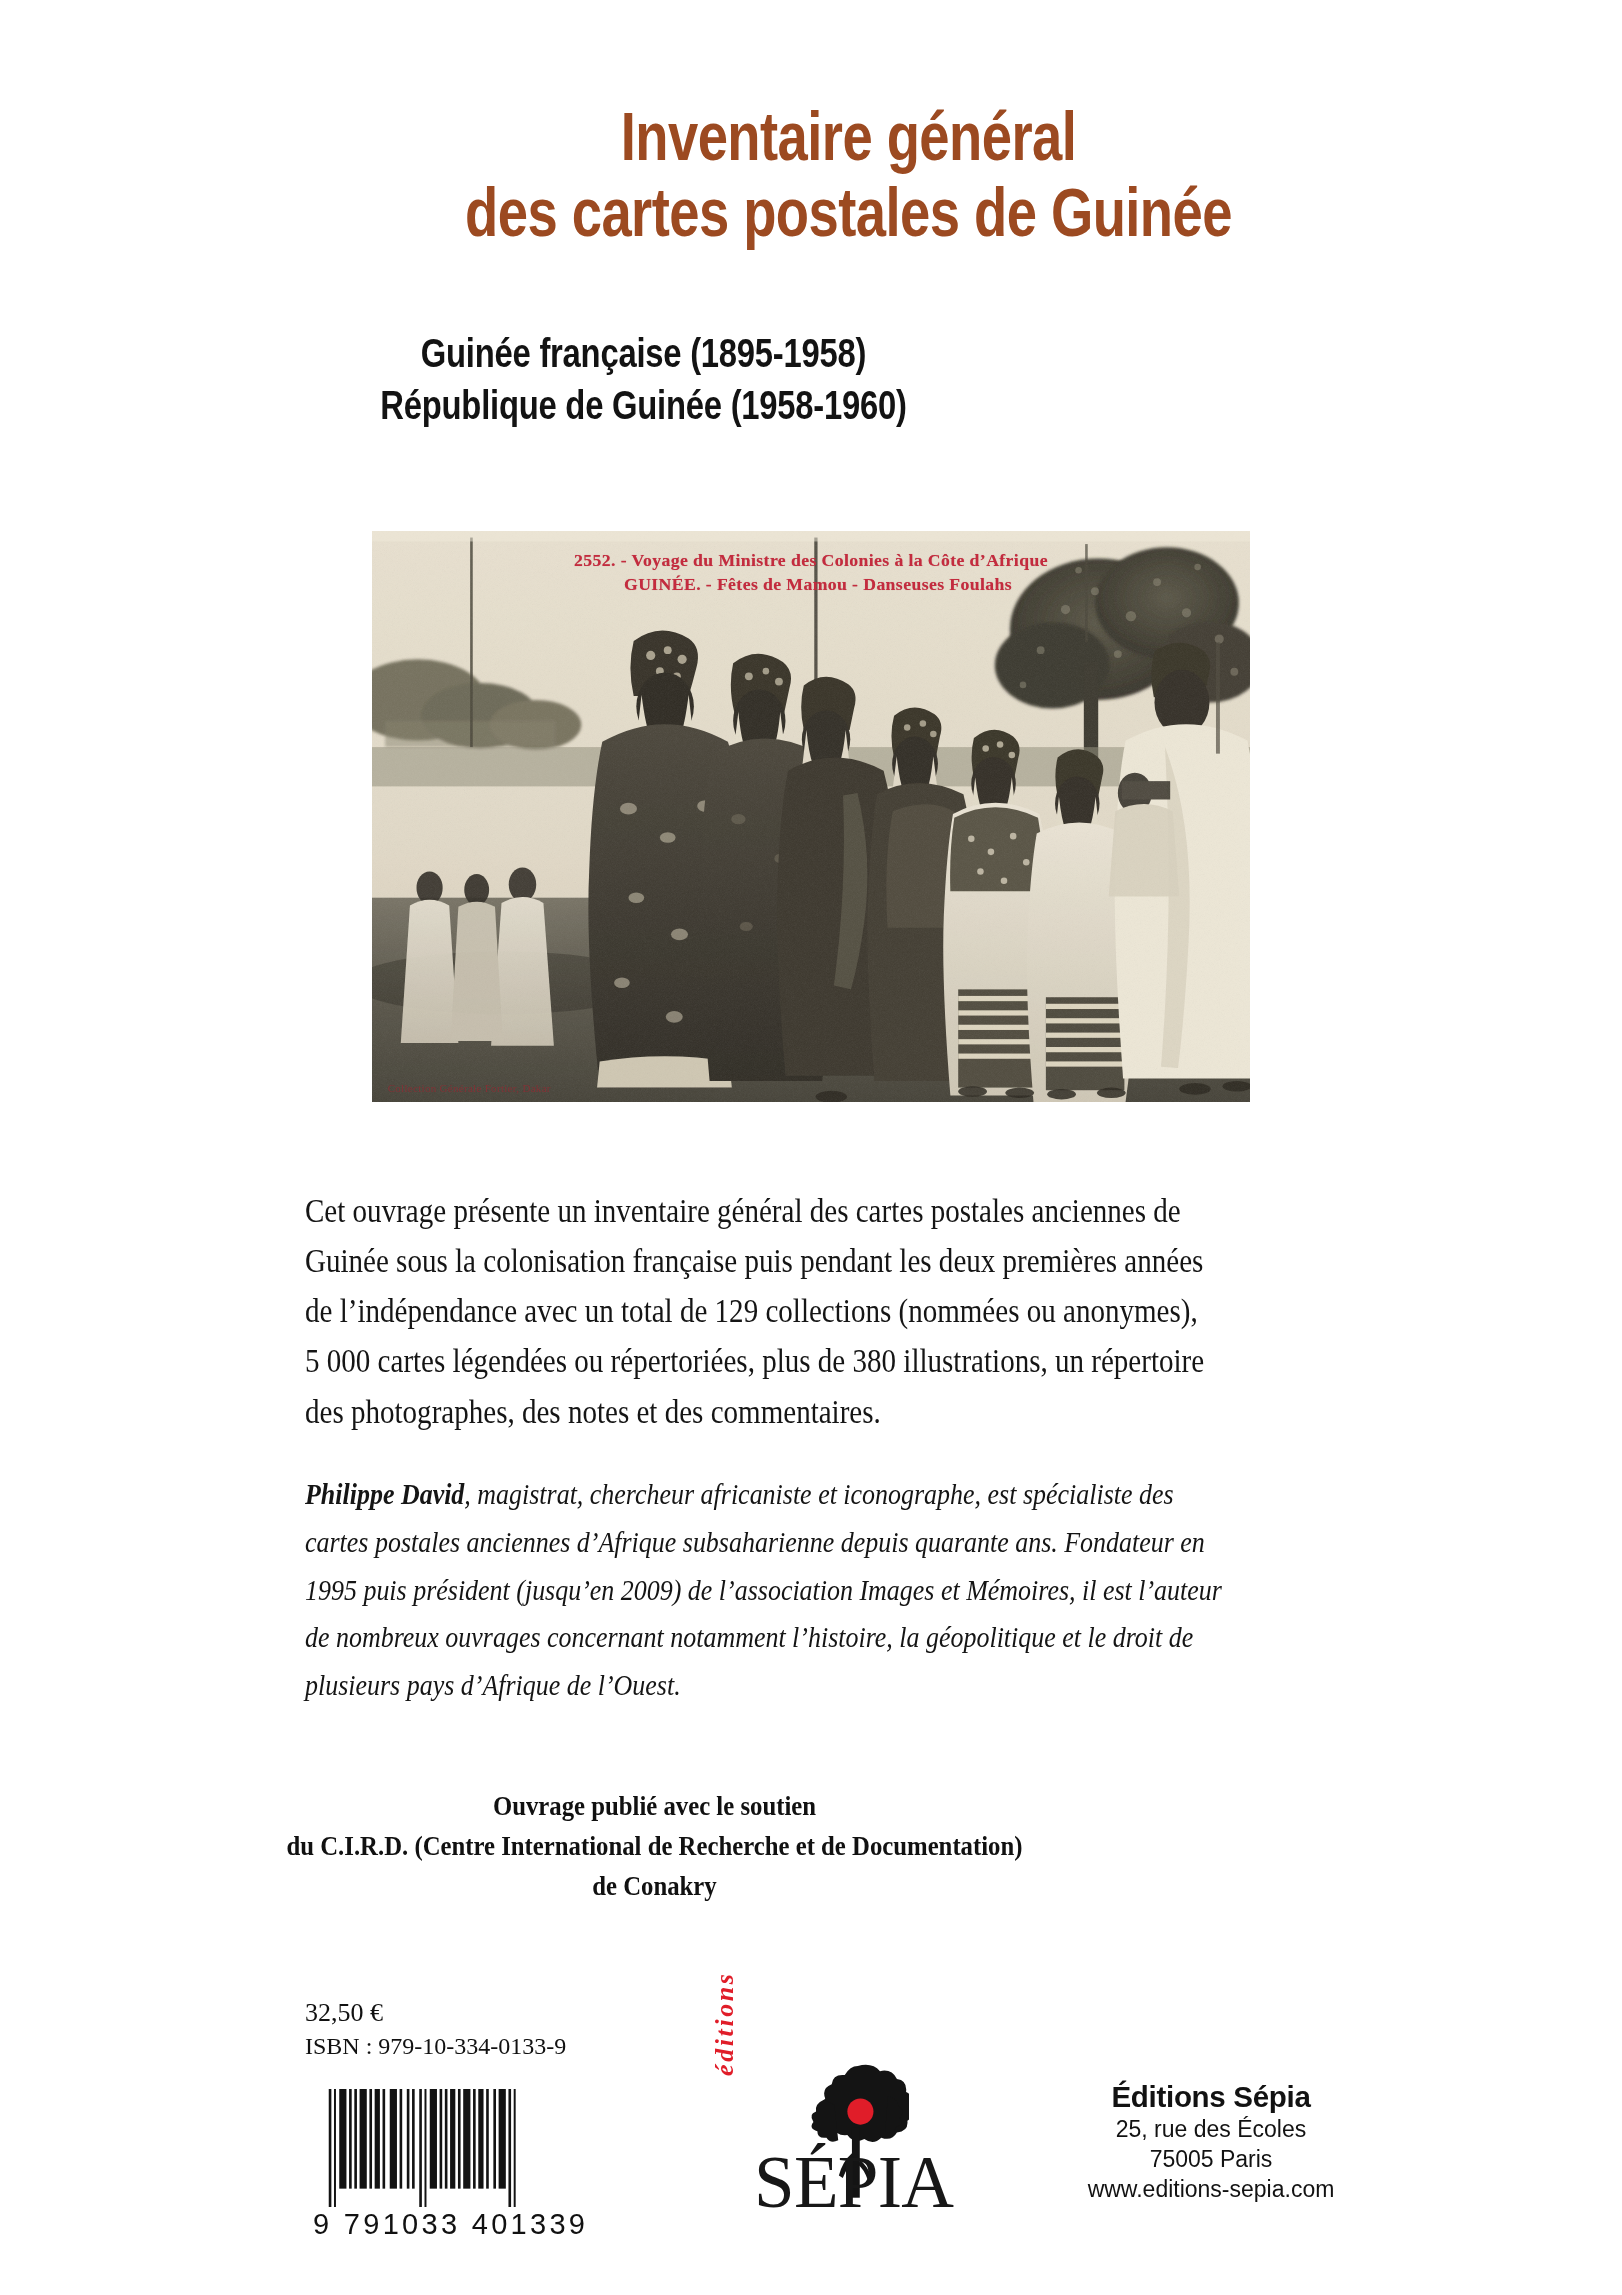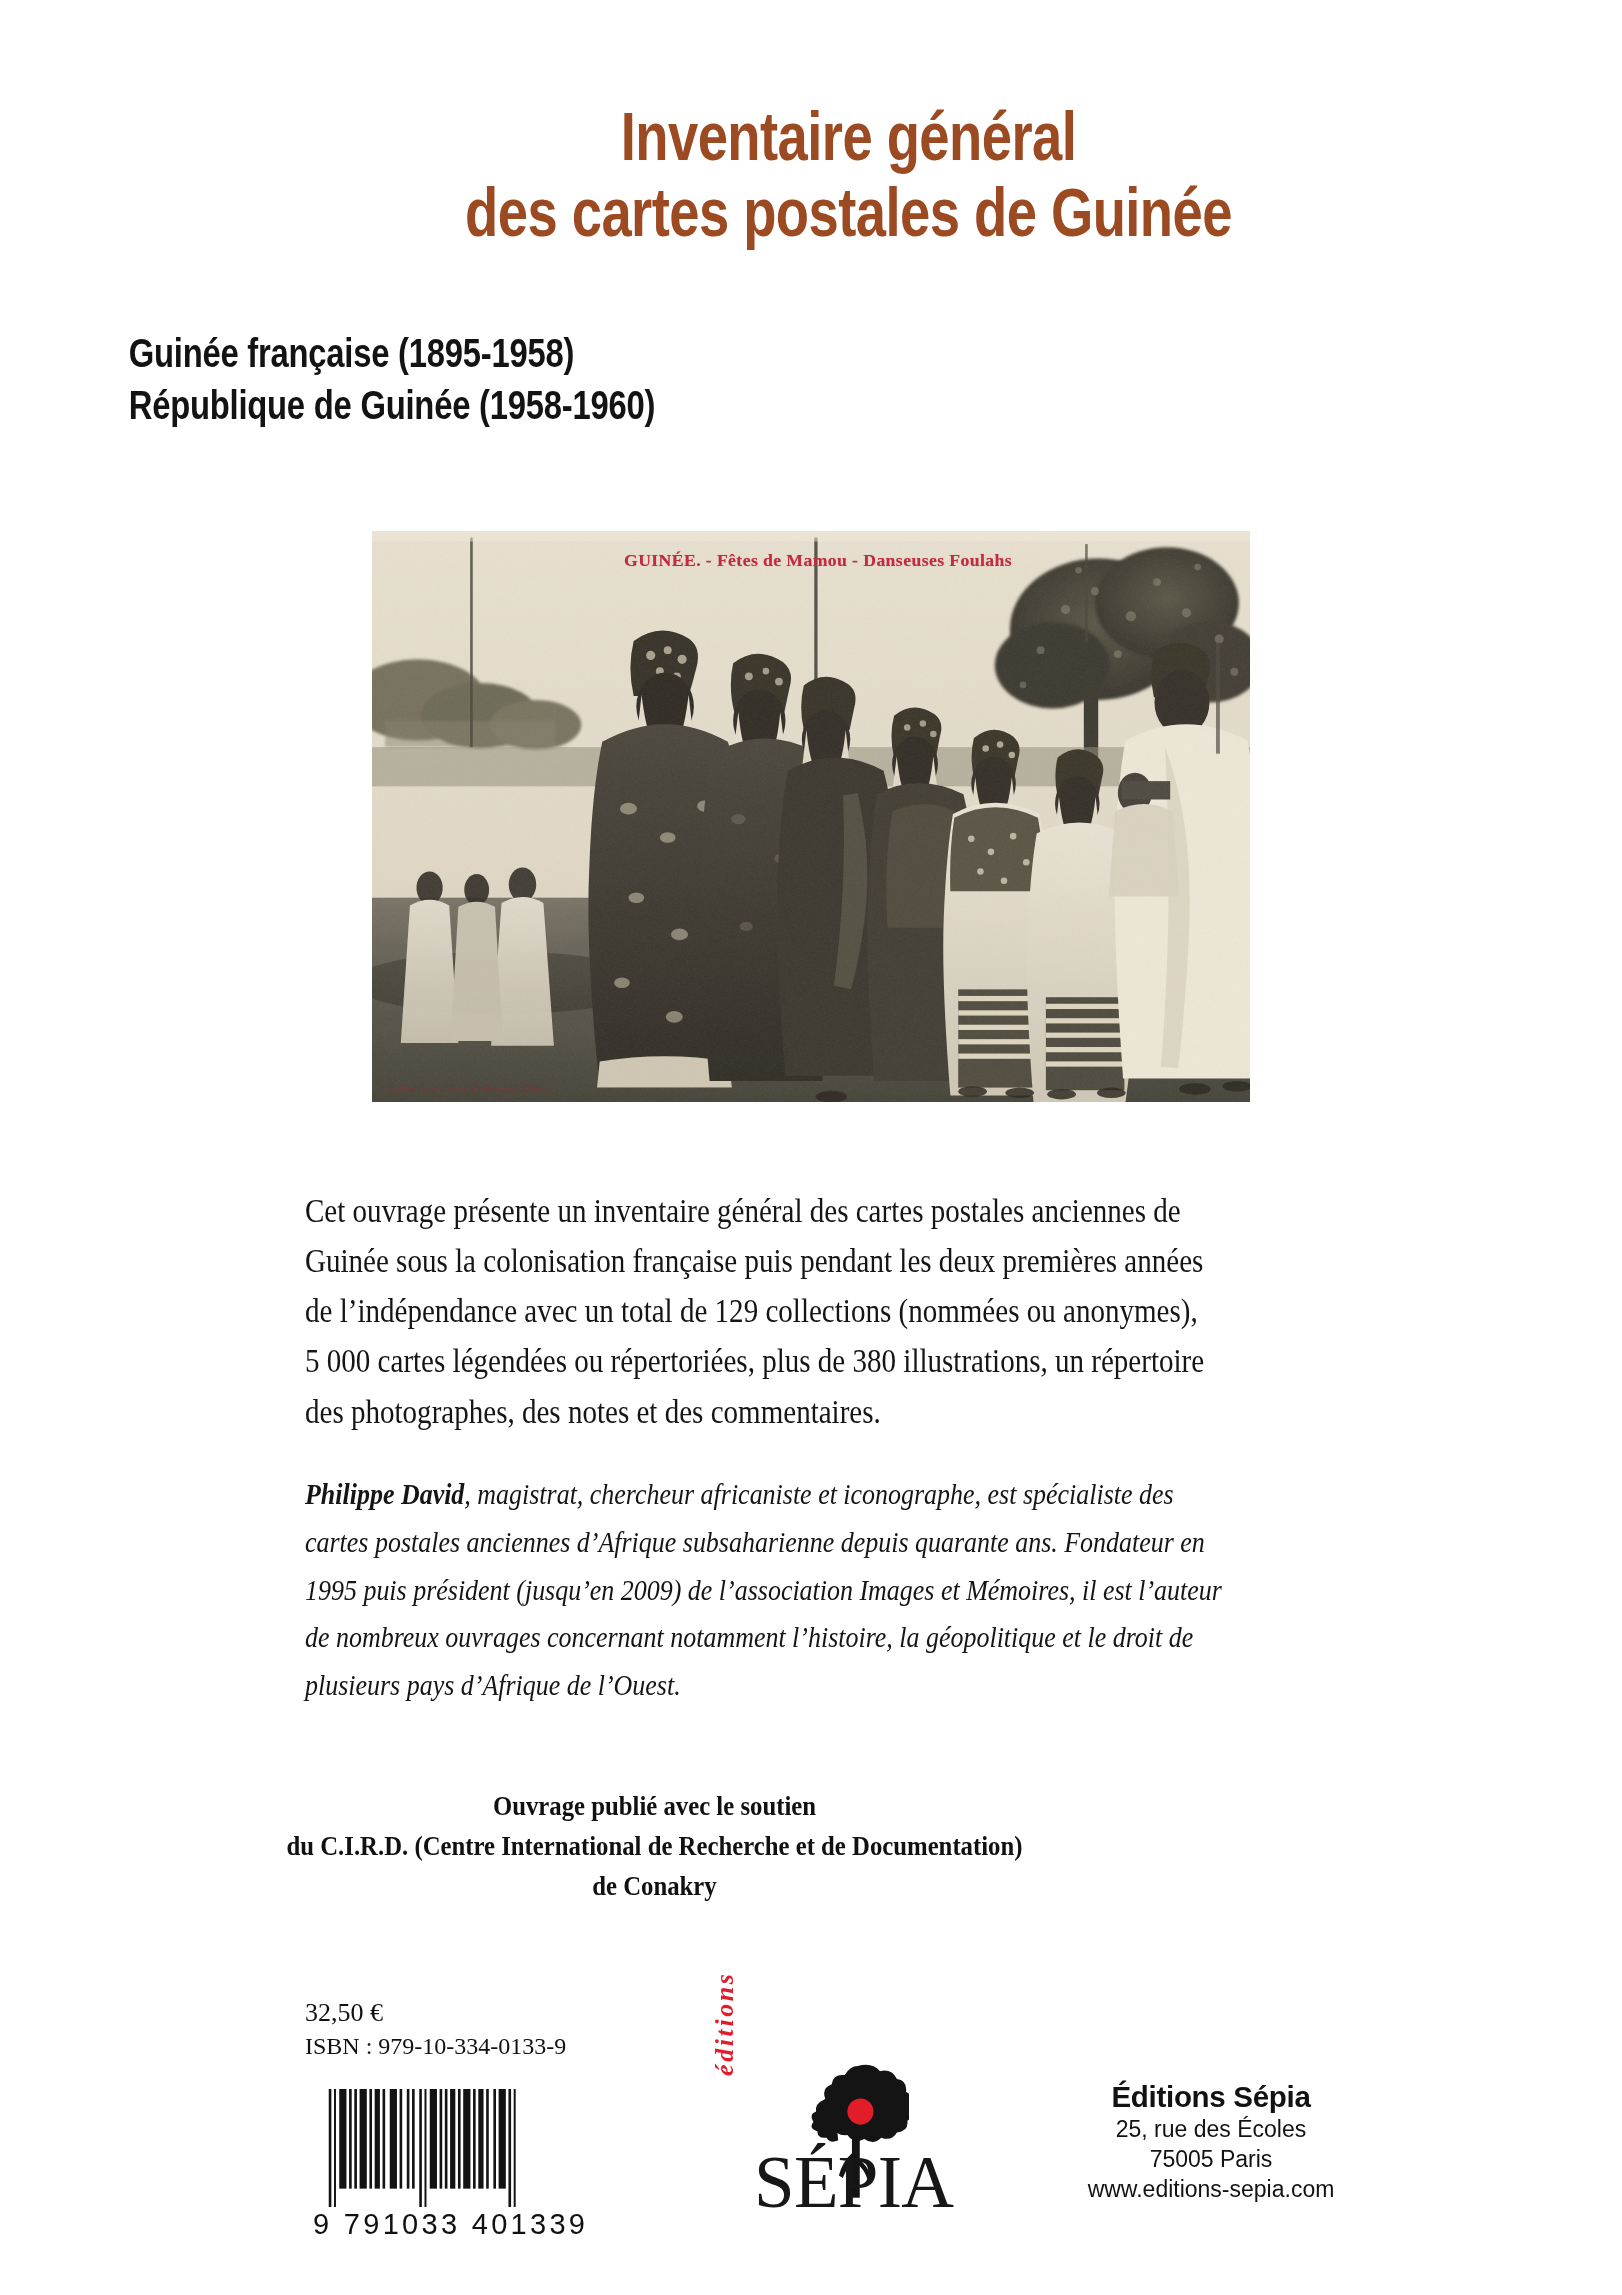--- a/index.html
+++ b/index.html
@@ -34,21 +34,21 @@
     transform: scaleX(0.80);
     transform-origin: center center;
     white-space: nowrap;
   }
 
   #subtitle-block {
     position: absolute;
     left: 0;
     top: 327px;
     width: 1287px;
-    text-align: left;
+    text-align: center;
   }
   .subtitle-line {
     color: #131313;
     font-family: "Liberation Sans", sans-serif;
     font-weight: bold;
     font-size: 41px;
     line-height: 1.28;
     letter-spacing: -0.3px;
     transform: scaleX(0.80);
     transform-origin: center center;
@@ -507,20 +507,21 @@
       <ellipse cx="1322" cy="848" rx="22" ry="8"></ellipse>
       <ellipse cx="702" cy="864" rx="24" ry="9"></ellipse>
     </g>
 
     <rect x="0" y="0" width="1342" height="872" fill="#d8c9a5" opacity="0.10"></rect>
     <rect x="0" y="0" width="1342" height="872" filter="url(#grain)" fill="none"></rect>
     <rect x="0" y="0" width="1342" height="16" fill="#efe9d9" opacity="0.5"></rect>
   </svg>
 
   <div id="postcard-caption">
+    <div class="pc-caption-line">2552. - Voyage du Ministre des Colonies à la Côte d’Afrique</div>
     <div class="pc-caption-line indent">GUINÉE. - Fêtes de Mamou - Danseuses Foulahs</div>
   </div>
 
   <div id="postcard-credit">Collection Générale Fortier, Dakar</div>
 </div>
 
 <div id="blurb">Cet ouvrage présente un inventaire général des cartes postales anciennes de Guinée sous la colonisation française puis pendant les deux premières années de l’indépendance avec un total de 129 collections (nommées ou anonymes), 5 000 cartes légendées ou répertoriées, plus de 380 illustrations, un répertoire des photographes, des notes et des commentaires.</div>
 
 <div id="author-bio"><span class="author-name">Philippe David</span><span>, magistrat, chercheur africaniste et iconographe, est spécialiste des cartes postales anciennes d’Afrique subsaharienne depuis quarante ans. Fondateur en 1995 puis président (jusqu’en 2009) de l’association Images et Mémoires, il est l’auteur de nombreux ouvrages concernant notamment l’histoire, la géopolitique et le droit de plusieurs pays d’Afrique de l’Ouest.</span></div>
 

